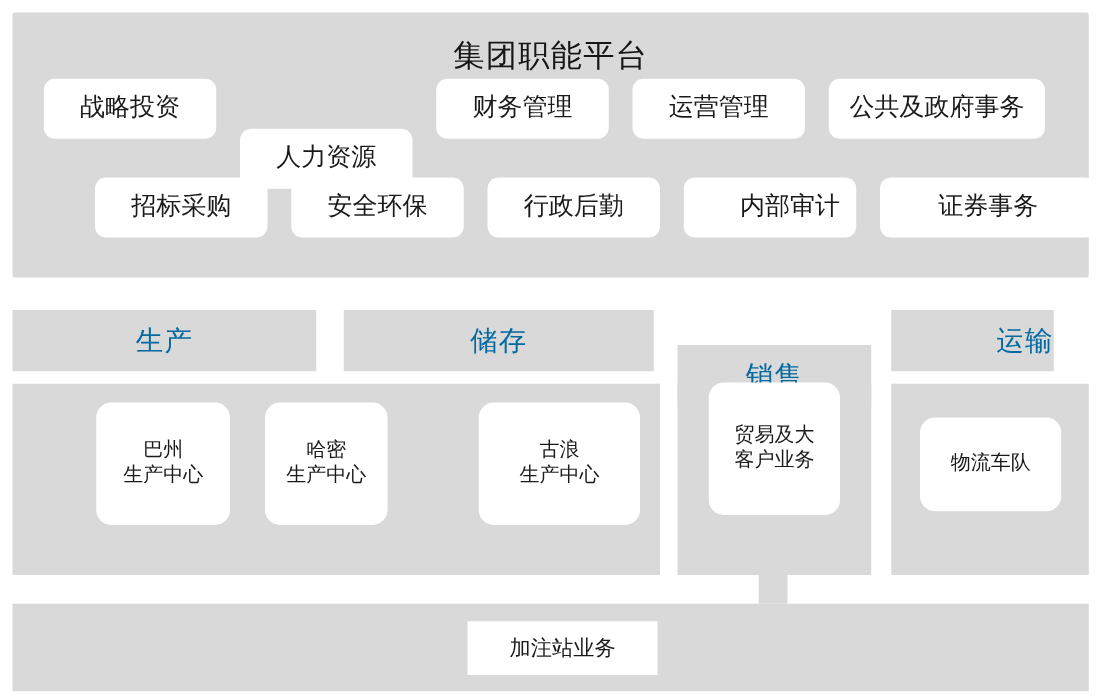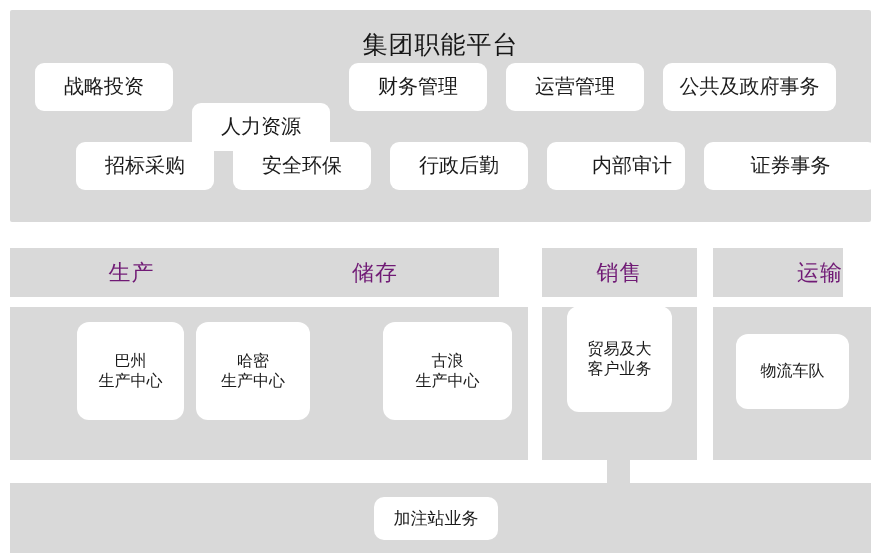--- a/index.html
+++ b/index.html
@@ -64,29 +64,29 @@
 
   
   .col-header {
     position: absolute;
     background: #d9d9d9;
     display: flex;
     align-items: center;
     justify-content: center;
     font-size: 22px;
     letter-spacing: 1px;
-    color: #701a75;
+    color: #0369a1;
     box-sizing: border-box;
     top: 248px;
     height: 49px;
   }
 
   #header-production { left: 10px;  width: 243px; }
-  #header-storage    { left: 251px; width: 248px; }
-  #header-sales      { left: 542px; width: 155px; }
+  #header-storage    { left: 275px; width: 248px; }
+  #header-sales      { left: 542px; width: 155px; margin-top: 28px; }
   #header-transport  { left: 713px; width: 130px; justify-content: flex-end; }
 
   #panel-prod-storage {
     left: 10px;
     top: 307px;
     width: 518px;
     height: 153px;
   }
   #panel-sales {
     left: 542px;
@@ -102,21 +102,21 @@
   }
 
   
   .mid-card {
     font-size: 16px;
     border-radius: 12px;
     top: 322px;
     height: 98px;
   }
   #card-bazhou  { left: 35px;  width: 107px; margin-left: 42px; }
-  #card-hami    { left: 196px; width: 114px; }
+  #card-hami    { left: 212px; width: 98px; }
   #card-gulang  { left: 383px; width: 129px; }
   #card-trade   { left: 567px; width: 105px; top: 306px; height: 106px; }
   #card-fleet   { left: 736px; width: 113px; top: 334px; height: 75px; }
 
   
   #sales-connector {
     left: 607px;
     top: 460px;
     width: 23px;
     height: 23px;
@@ -126,24 +126,24 @@
   #bottom-panel {
     left: 10px;
     top: 483px;
     width: 861px;
     height: 70px;
   }
 
   #card-station {
     left: 374px;
     top: 497px;
-    width: 124px;
+    width: 152px;
     height: 43px;
     font-size: 17px;
-    border-radius: 10px;
+    border-radius: 0;
   }
 </style>
 </head>
 <body>
 
 <div class="panel" id="top-panel">
   <div id="platform-title">集团职能平台</div>
 </div>
 
 <div class="card top-card top-row1" style="left:35px;  width:138px;">

